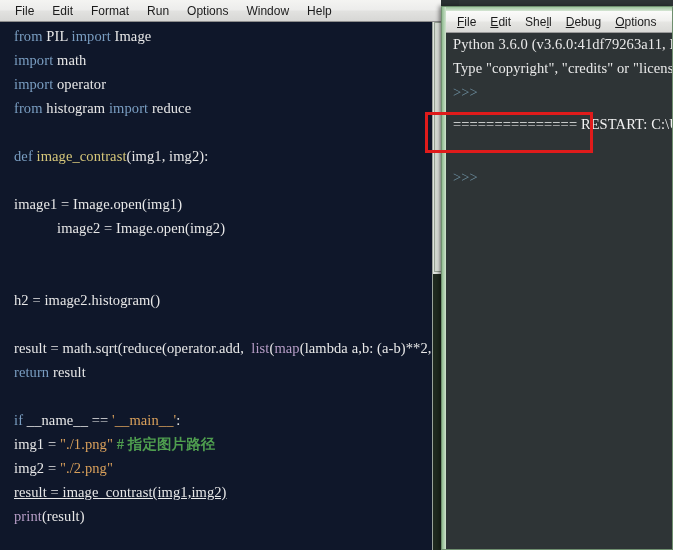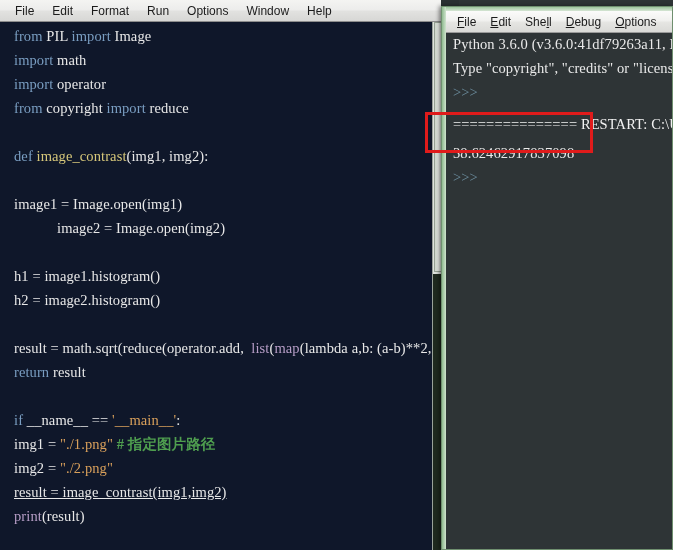--- a/index.html
+++ b/index.html
@@ -204,25 +204,24 @@
       <div class="menu-item">Run</div>
       <div class="menu-item">Options</div>
       <div class="menu-item">Window</div>
       <div class="menu-item">Help</div>
     </div>
 
   <div id="editor-text">
       <div class="code-line" style="top: 6px;"><span class="kw">from </span><span class="plain">PIL </span><span class="kw">import </span><span class="plain">Image</span></div>
       <div class="code-line" style="top: 30px;"><span class="kw">import </span><span class="plain">math</span></div>
       <div class="code-line" style="top: 54px;"><span class="kw">import </span><span class="plain">operator</span></div>
-      <div class="code-line" style="top: 78px;"><span class="kw">from </span><span class="plain">copyright </span><span class="kw">import </span><span class="plain">reduce</span></div>
+      <div class="code-line" style="top: 78px;"><span class="kw">from </span><span class="plain">histogram </span><span class="kw">import </span><span class="plain">reduce</span></div>
       <div class="code-line" style="top: 126px;"><span class="kw">def </span><span class="fname">image_contrast</span><span class="plain">(img1, img2):</span></div>
       <div class="code-line" style="top: 174px; left: 14px;"><span class="plain">image1 = Image.open(img1)</span></div>
       <div class="code-line" style="top: 198px; left: 14px; margin-left: 43px;"><span class="plain">image2 = Image.open(img2)</span></div>
-      <div class="code-line" style="top: 246px; left: 14px;"><span class="plain">h1 = image1.histogram()</span></div>
       <div class="code-line" style="top: 270px; left: 14px; text-align: center;"><span class="plain">h2 = image2.histogram()</span></div>
       <div class="code-line" style="top: 318px; left: 14px;"><span class="plain">result = math.sqrt(reduce(operator.add,  </span><span class="builtin">list</span><span class="plain">(</span><span class="builtin">map</span><span class="plain">(lambda a,b: (a-b)**2, h1</span></div>
       <div class="code-line" style="top: 342px; left: 14px;"><span class="kw">return </span><span class="plain">result</span></div>
       <div class="code-line" style="top: 390px;"><span class="kw">if </span><span class="plain">__name__ == </span><span class="str">'__main__'</span><span class="plain">:</span></div>
       <div class="code-line" style="top: 414px; left: 14px;"><span class="plain">img1 = </span><span class="str">"./1.png"</span><span class="plain"> </span><span class="cmt"># 指定图片路径</span></div>
       <div class="code-line" style="top: 438px; left: 14px;"><span class="plain">img2 = </span><span class="str">"./2.png"</span></div>
       <div class="code-line" style="top: 462px; left: 14px; text-decoration: underline;"><span class="plain">result = image_contrast(img1,img2)</span></div>
       <div class="code-line" style="top: 486px; left: 14px;"><span class="builtin">print</span><span class="plain">(result)</span></div>
     </div>
 
@@ -243,18 +242,17 @@
       <div class="shell-menu-item"><u>E</u>dit</div>
       <div class="shell-menu-item">She<u>l</u>l</div>
       <div class="shell-menu-item"><u>D</u>ebug</div>
       <div class="shell-menu-item"><u>O</u>ptions</div>
     </div>
   <div id="shell-text">
       <div class="shell-line " style="top: 2px;">Python 3.6.0 (v3.6.0:41df79263a11, De</div>
       <div class="shell-line " style="top: 26px;">Type "copyright", "credits" or "license()</div>
       <div class="shell-line prompt" style="top: 50px;">&gt;&gt;&gt;</div>
       <div class="shell-line restart" style="top: 82px;">=============== RESTART: C:\Us</div>
-      <div class="shell-line " style="top: 111px;">38.62462917837098</div>
       <div class="shell-line prompt" style="top: 135px;">&gt;&gt;&gt;</div>
     </div>
 </div>
 
 <div id="annotation-box"></div>
 
 </body></html>

